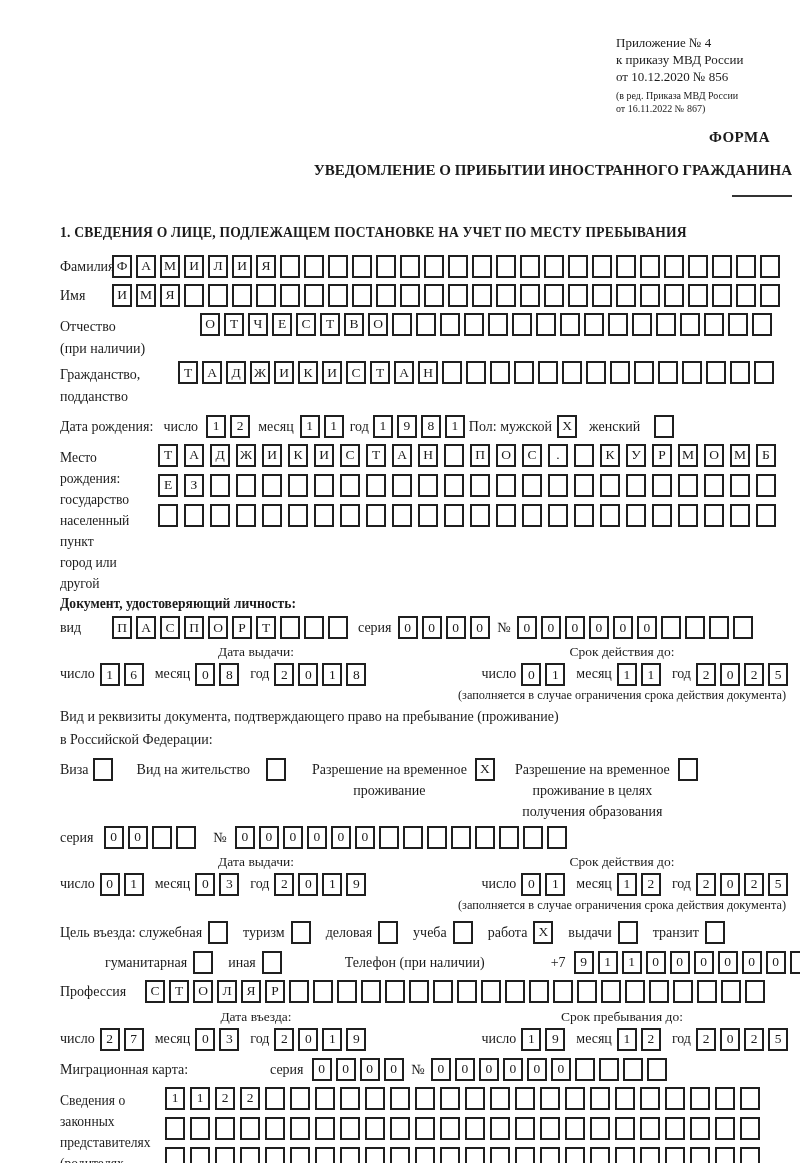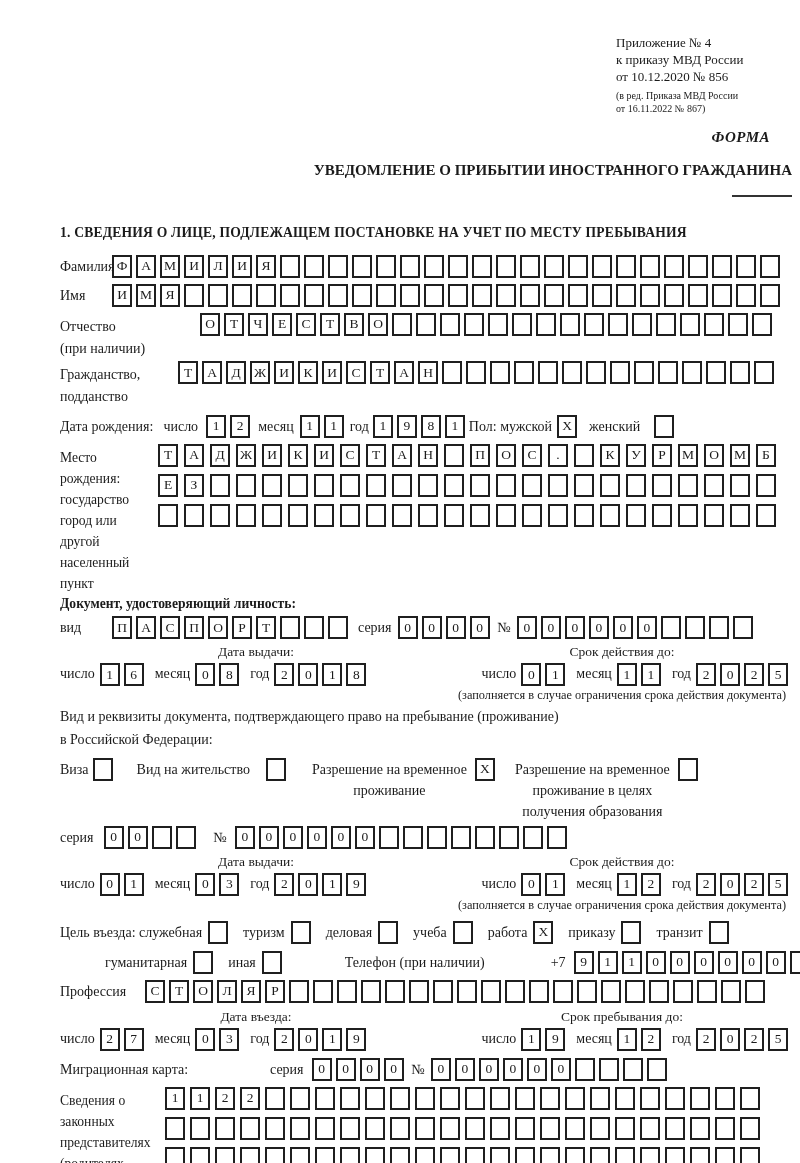--- a/index.html
+++ b/index.html
@@ -7,21 +7,21 @@
   .page {
     width: 800px; height: 1163px; margin: 0 auto;
     background: #ffffff; color: #1b1b1b;
     font-family: "Liberation Serif", "DejaVu Serif", serif;
     font-size: 14px; position: relative; overflow: hidden;
     padding: 34px 8px 0 60px;
   }
   
   .hdr-appendix { margin-left: 556px; font-size: 13px; line-height: 1.32; }
   .hdr-revision { margin-left: 556px; font-size: 10px; line-height: 1.3; margin-top: 4px; }
-  .form-label { text-align: right; margin-right: 22px; margin-top: 14px; font-weight: bold; font-size: 15px; letter-spacing: .5px; font-style: italic; }
+  .form-label { text-align: right; margin-right: 22px; margin-top: 14px; font-weight: bold; font-size: 15px; letter-spacing: .5px; }
   
   .title { text-align: right; font-weight: bold; font-size: 15px; line-height: 1.45; margin-top: 14px; }
   .blank-line { display: inline-block; width: 60px; border-bottom: 2px solid #333; margin-left: 12px; vertical-align: baseline; }
   .sec-heading { font-weight: bold; font-size: 13.6px; margin-top: 21px; letter-spacing: .2px; }
   
   .row { display: flex; align-items: flex-start; }
   .grid { display: flex; flex: 0 0 auto; }
   .cell, .cbox {
     width: 20px; height: 23px; flex: 0 0 auto;
     border: 2px solid #1f1f1f; margin-right: 4px;
@@ -234,22 +234,22 @@
     <div class="lbl" style="margin-right:5px">Пол: мужской</div>
     <div class="cbox">X</div>
     <div class="lbl" style="margin:0 14px 0 12px">женский</div>
     <div class="cbox"></div>
   </div>
 
   <div class="row mt6">
     <div class="lbl2" style="width:98px;font-size:13.6px">
       <div>Место рождения:</div>
       <div>государство</div>
+      <div>населенный пункт</div>
       <div>город или другой</div>
-      <div>населенный пункт</div>
     </div>
     <div>
       <div class="grid gw">
           <div class="cell">Т</div>
           <div class="cell">А</div>
           <div class="cell">Д</div>
           <div class="cell">Ж</div>
           <div class="cell">И</div>
           <div class="cell">К</div>
           <div class="cell">И</div>
@@ -510,21 +510,21 @@
     <div class="lbl">Цель въезда: служебная</div>
     <div class="cbox"></div>
     <div class="lbl">туризм</div>
     <div class="cbox"></div>
     <div class="lbl">деловая</div>
     <div class="cbox"></div>
     <div class="lbl">учеба</div>
     <div class="cbox"></div>
     <div class="lbl">работа</div>
     <div class="cbox">X</div>
-    <div class="lbl">приказу</div>
+    <div class="lbl">выдачи</div>
     <div class="cbox"></div>
     <div class="lbl">транзит</div>
     <div class="cbox"></div>
   </div>
 
   <div class="row purpose" style="margin-top:7px;padding-left:45px">
     <div class="lbl">гуманитарная</div>
     <div class="cbox"></div>
     <div class="lbl">иная</div>
     <div class="cbox"></div>

